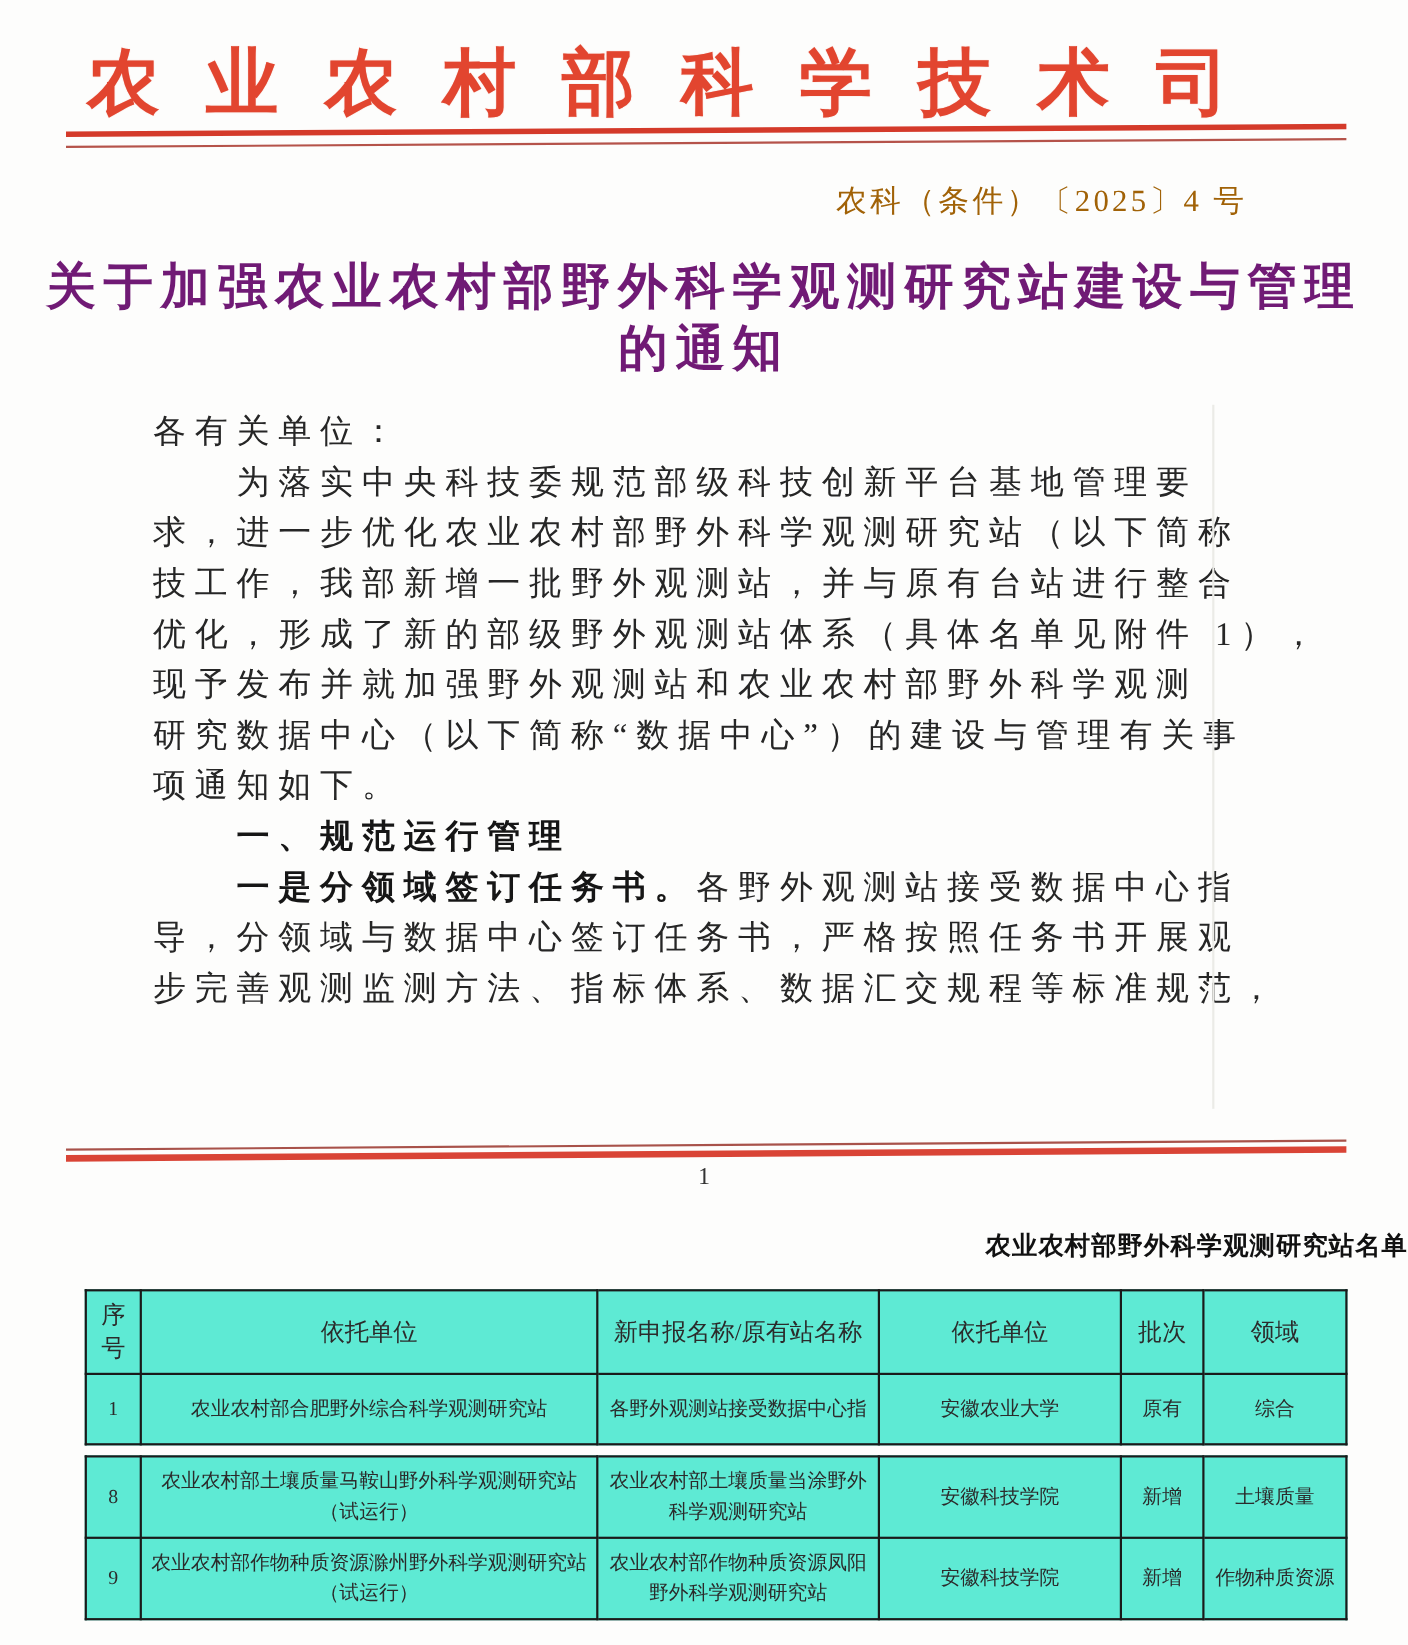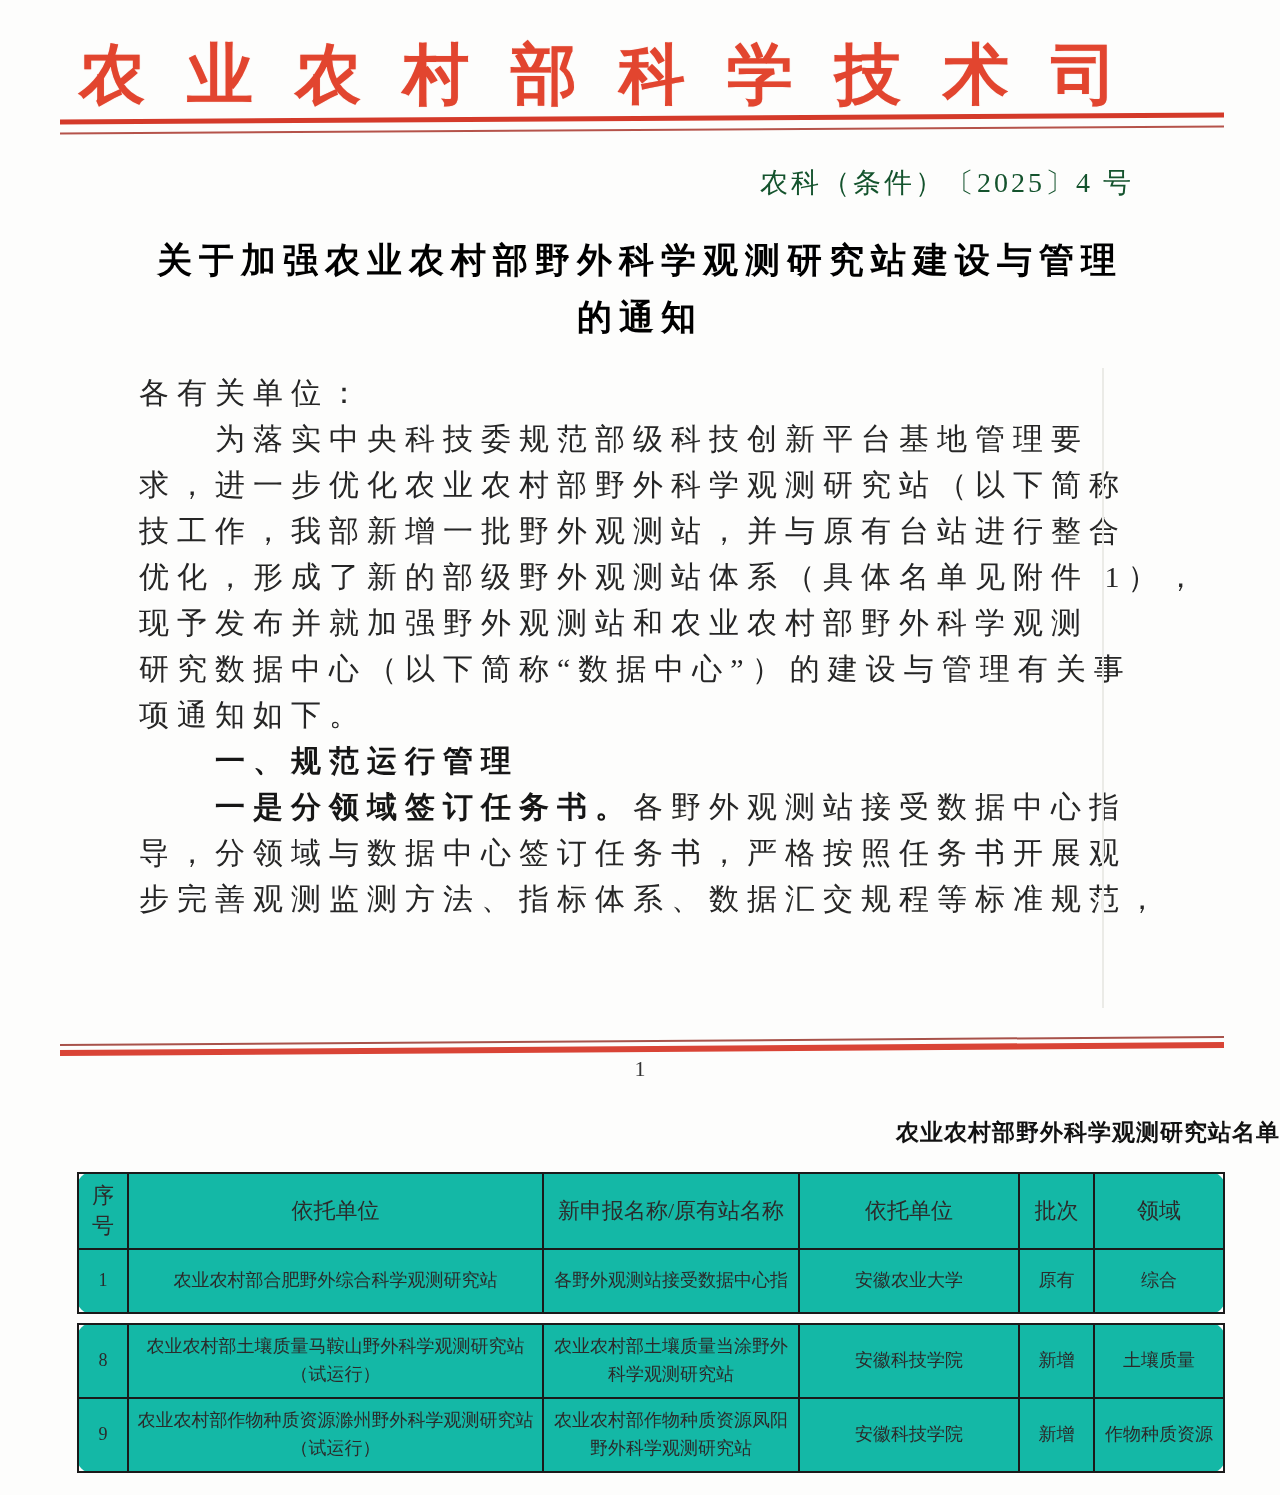--- a/index.html
+++ b/index.html
@@ -25,28 +25,28 @@
     white-space:nowrap;
   }
   .rule{position:absolute;left:60px;width:1164px;}
   .rule-top-thick{top:116px;height:5px;background:#d43a2a;transform:rotate(-0.35deg);}
   .rule-top-thin{top:129px;height:2px;background:#b5534a;transform:rotate(-0.35deg);}
   .rule-bottom-thin{top:1040px;height:2px;background:#a8524a;transform:rotate(-0.4deg);}
   .rule-bottom-thick{top:1046px;height:6px;background:#d94436;transform:rotate(-0.4deg);}
 
   .doc-number{
     position:absolute;top:164px;right:146px;
-    font-size:28px;letter-spacing:3px;color:#14532d;
+    font-size:28px;letter-spacing:3px;color:#a16207;
     white-space:nowrap;
   }
 
   .notice-title{
     position:absolute;top:232px;left:0;width:100%;
-    text-align:center;font-weight:bold;color:#000000;
-    font-size:35px;line-height:57px;letter-spacing:7px;
+    text-align:center;font-weight:bold;color:#701a75;
+    font-size:45px;line-height:57px;letter-spacing:7px;
   }
 
   .body-text{
     position:absolute;top:370px;left:139px;width:1010px;
     font-size:30px;line-height:46px;letter-spacing:8px;
     color:#262626;
   }
   .body-line{white-space:nowrap;}
   .body-line .b{font-weight:bold;color:#161616;}
 
@@ -64,22 +64,21 @@
   .attachment-title{
     position:absolute;top:1117px;left:0;width:100%;
     text-align:right;
     font-family:"Liberation Sans","DejaVu Sans",sans-serif;
     font-weight:bold;font-size:23px;letter-spacing:1px;color:#111;
   }
   table.stations{
     position:absolute;left:77px;
     border-collapse:collapse;table-layout:fixed;
     width:1146px;
-    background:#14b8a6;
-    border-radius:15px;
+    background:#5eead4;
   }
   table.stations th,table.stations td{
     border:2px solid #1a1a1a;
     text-align:center;vertical-align:middle;
     padding:2px 4px;
     font-family:"Liberation Serif","DejaVu Serif",serif;
     color:#2b2b2b;
     overflow:hidden;
   }
   table.stations th{font-size:22px;font-weight:normal;}

